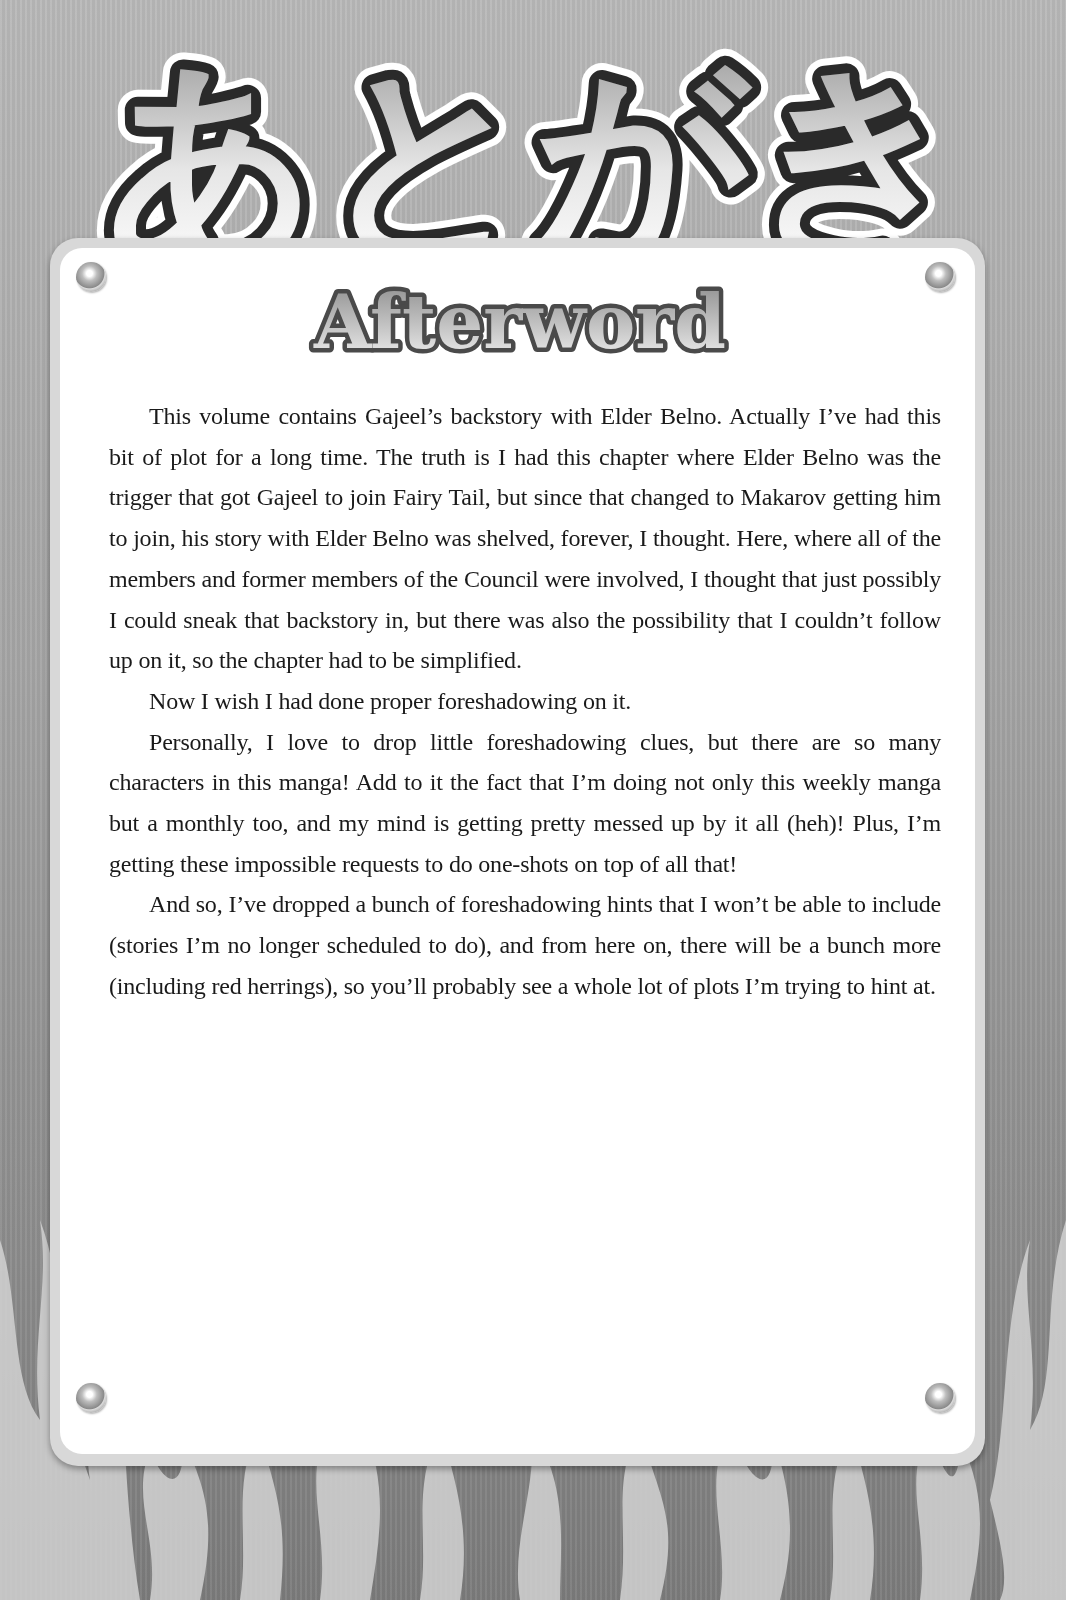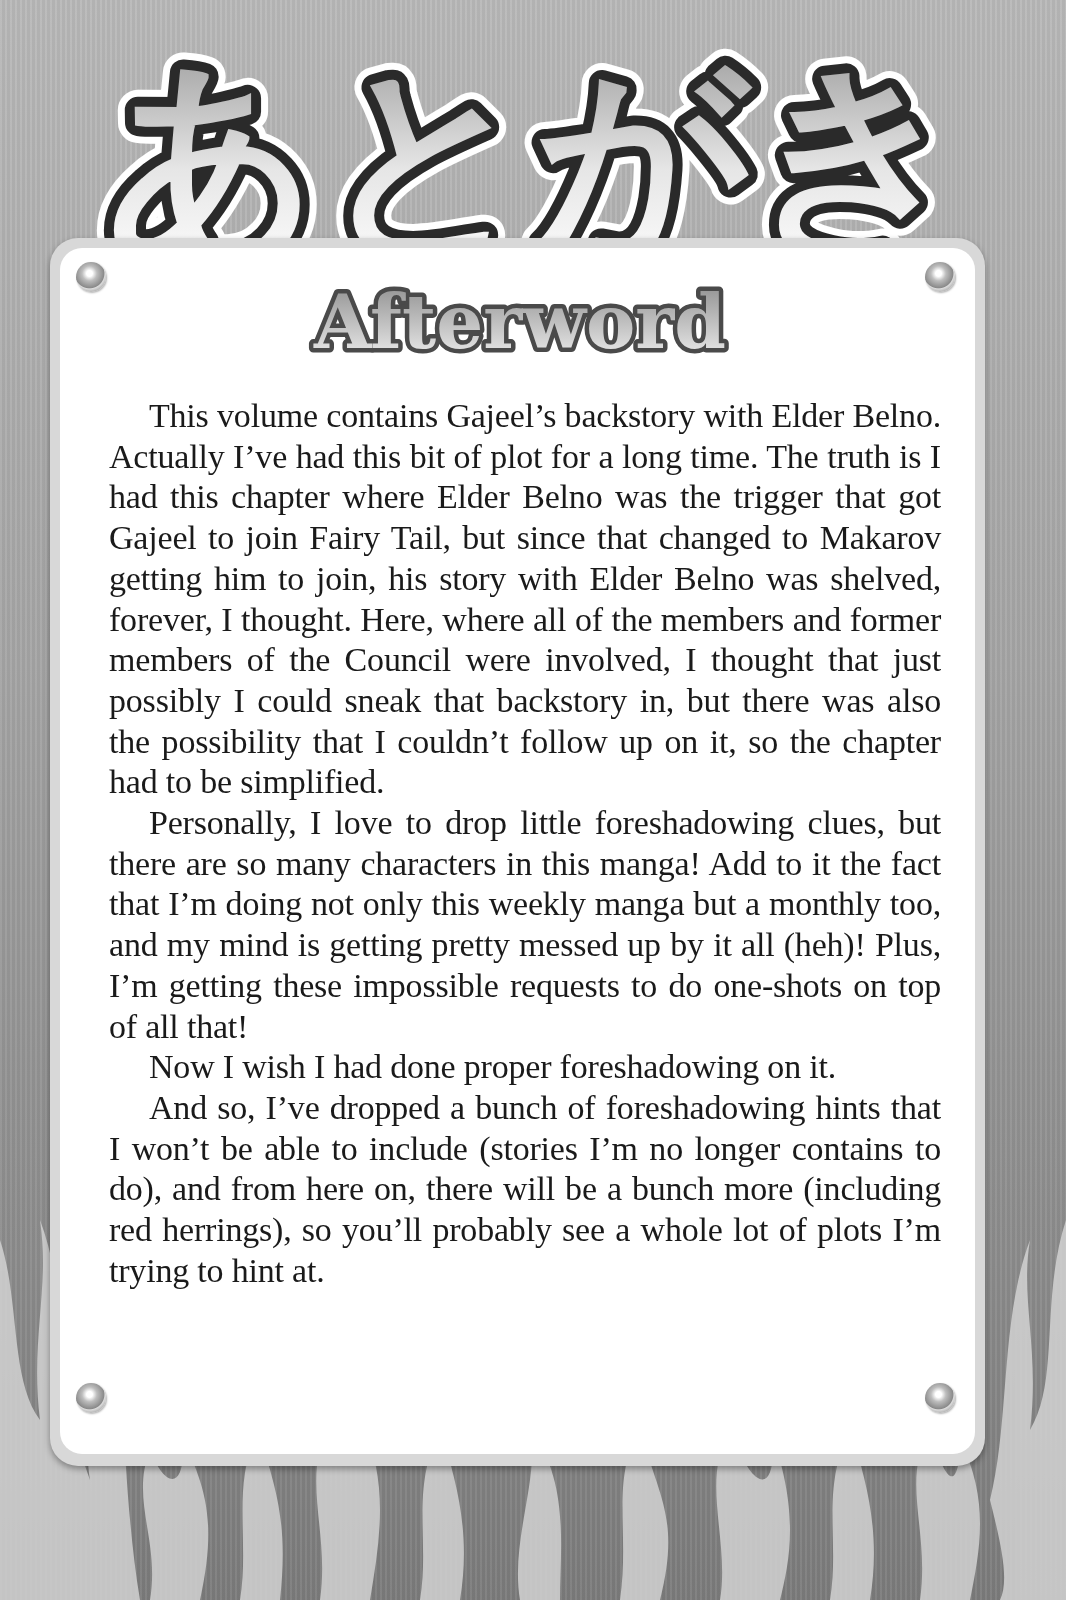--- a/index.html
+++ b/index.html
@@ -26,21 +26,21 @@
   .rivet {
     position: absolute; width: 30px; height: 30px; border-radius: 50%;
     background: radial-gradient(circle at 45% 38%, #ffffff 0 12%, #bdbdbd 30%, #8a8a8a 58%, #dcdcdc 62%, #a5a5a5 80%, #8c8c8c 100%);
     box-shadow: 1px 1px 2px rgba(0,0,0,0.3);
   }
   .en-title {
     position: absolute; left: 280px; top: 282px; width: 480px; height: 80px;
   }
   .body-text {
     position: absolute; left: 109px; top: 396px; width: 832px;
-    font-size: 34px; line-height: 40.7px; color: #1a1a1a;
+    font-size: 24px; line-height: 40.7px; color: #1a1a1a;
     text-align: justify; letter-spacing: -0.2px;
   }
   .body-text p { margin: 0; text-indent: 40px; }
 </style>
 </head>
 <body>
 
 <svg class="flames" viewBox="0 0 1066 420" preserveAspectRatio="none">
   <g fill="#d2d2d2" opacity="0.85">
     <path d="M0,420 L0,60 C20,120 10,200 40,240 C30,160 50,110 40,40 C70,120 60,220 90,300 C80,240 110,200 100,120 C130,200 120,300 140,420 Z"></path>
@@ -85,16 +85,16 @@
       <stop offset="0" stop-color="#8c8c8c"></stop>
       <stop offset="1" stop-color="#f2f2f2"></stop>
     </linearGradient>
   </defs>
   <text x="240" y="66" text-anchor="middle" font-family="DejaVu Serif, serif" font-weight="bold" font-size="74" fill="none" stroke="#4a4a4a" stroke-width="9" stroke-linejoin="round">Afterword</text>
   <text x="240" y="66" text-anchor="middle" font-family="DejaVu Serif, serif" font-weight="bold" font-size="74" fill="url(#engrad)">Afterword</text>
 </svg>
 
 <div class="body-text">
   <p>This volume contains Gajeel’s backstory with Elder Belno. Actually I’ve had this bit of plot for a long time. The truth is I had this chapter where Elder Belno was the trigger that got Gajeel to join Fairy Tail, but since that changed to Makarov getting him to join, his story with Elder Belno was shelved, forever, I thought. Here, where all of the members and former members of the Council were involved, I thought that just possibly I could sneak that backstory in, but there was also the possibility that I couldn’t follow up on it, so the chapter had to be simplified.</p>
+  <p>Now I wish I had done proper foreshadowing on it.</p>
   <p>Personally, I love to drop little foreshadowing clues, but there are so many characters in this manga! Add to it the fact that I’m doing not only this weekly manga but a monthly too, and my mind is getting pretty messed up by it all (heh)! Plus, I’m getting these impossible requests to do one-shots on top of all that!</p>
-  <p>Now I wish I had done proper foreshadowing on it.</p>
-  <p>And so, I’ve dropped a bunch of foreshadowing hints that I won’t be able to include (stories I’m no longer contains to do), and from here on, there will be a bunch more (including red herrings), so you’ll probably see a whole lot of plots I’m trying to hint at.</p>
+  <p>And so, I’ve dropped a bunch of foreshadowing hints that I won’t be able to include (stories I’m no longer scheduled to do), and from here on, there will be a bunch more (including red herrings), so you’ll probably see a whole lot of plots I’m trying to hint at.</p>
 </div>
 
 </body></html>

